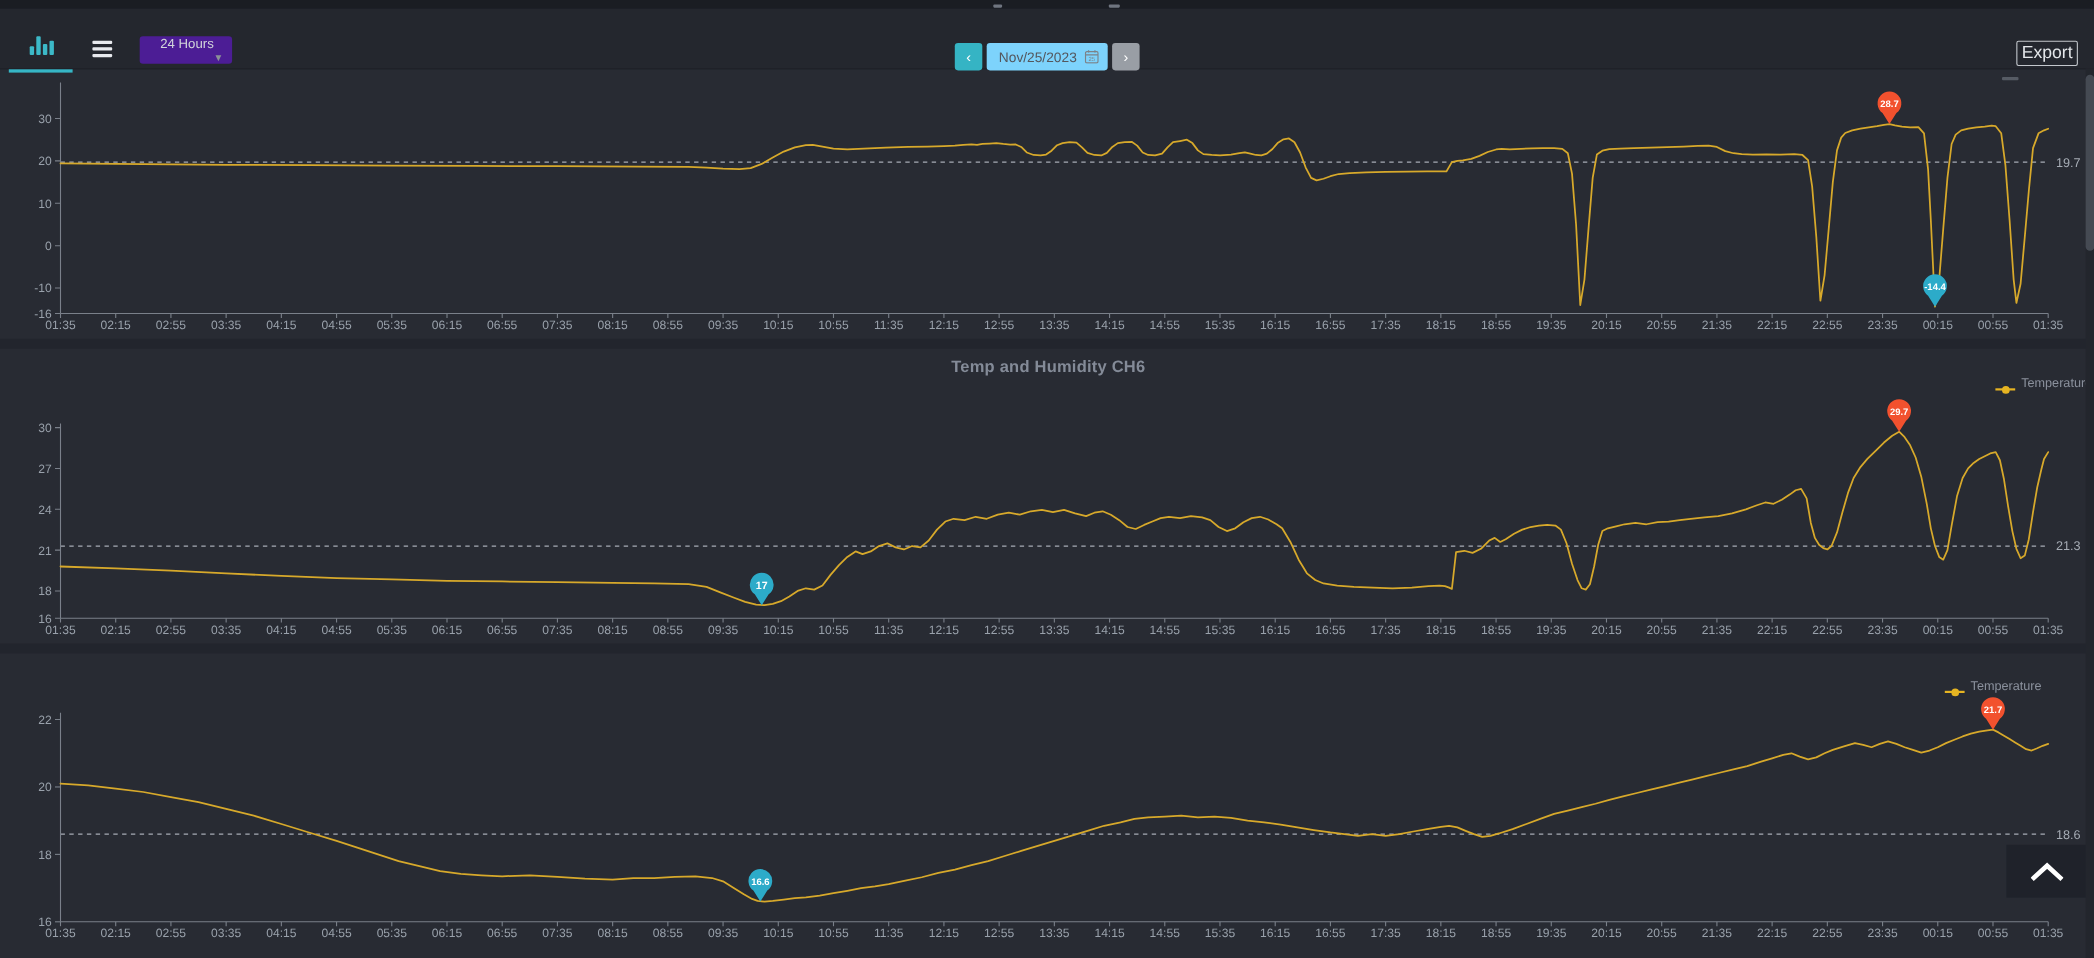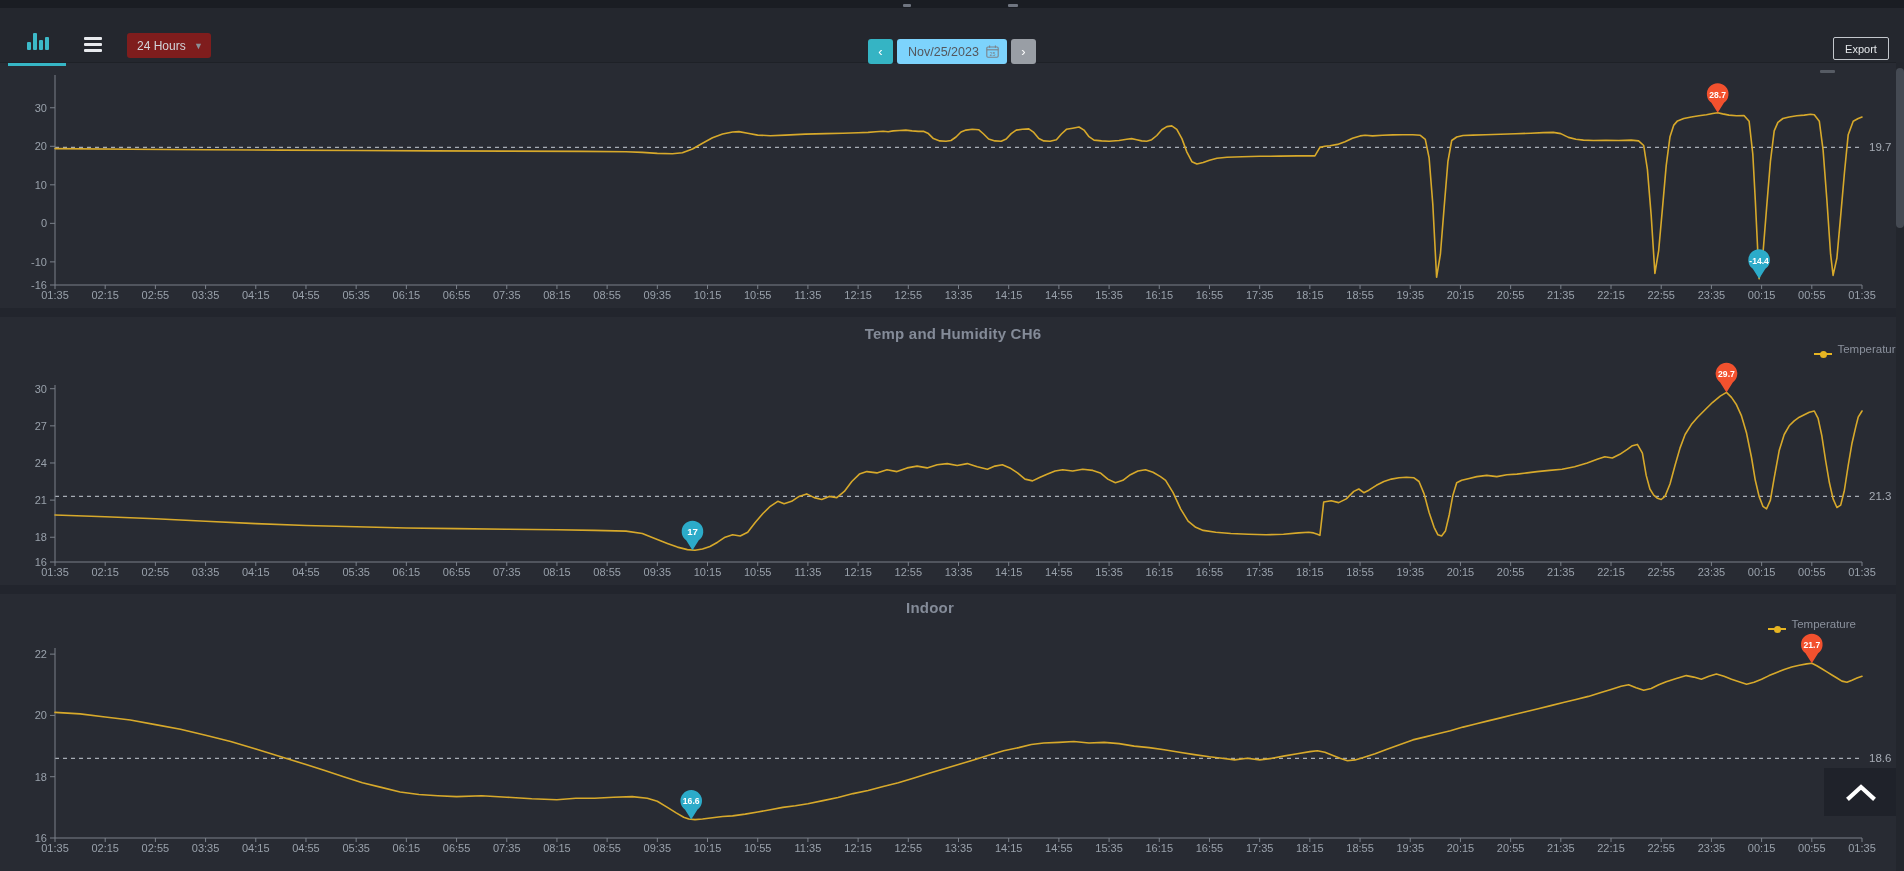--- a/index.html
+++ b/index.html
@@ -11,34 +11,34 @@
   .frag{position:absolute;bottom:1px;height:3px;background:#6f7580;border-radius:1px;}
 
   
   .toolbar{position:absolute;left:0;top:8px;width:100%;height:54px;background:#24272e;border-bottom:1px solid #1e2127;}
   .chart-tab{position:absolute;left:8px;top:14px;width:58px;height:44px;cursor:pointer;}
   .bars{position:absolute;left:19px;top:8px;width:22px;height:20px;display:flex;align-items:flex-end;gap:2px;}
   .bars i{display:block;width:4px;background:#3cb9c8;border-radius:1px;}
   .tab-underline{position:absolute;left:0;bottom:0;width:58px;height:3px;background:#36b6c6;}
   .hamburger{position:absolute;left:84px;top:29px;width:18px;height:15px;cursor:pointer;}
   .hamburger i{display:block;height:2.5px;background:#e8eaee;margin-bottom:3.5px;border-radius:1px;}
-  .period-select{position:absolute;left:127px;top:25px;width:84px;height:25px;background:#7f1d1d;border-radius:3px;
-    color:#d2d5da;font-size:12px;display:flex;align-items:center;padding:0 8px 0 10px;cursor:pointer;box-sizing:border-box;}
+  .period-select{position:absolute;left:127px;top:25px;width:84px;height:25px;background:#4c1d95;border-radius:3px;
+    color:#d2d5da;font-size:12px;display:flex;align-items:center;padding:0 8px 0 10px;cursor:pointer;box-sizing:border-box;flex-direction:column;}
   .period-select .caret{margin-left:auto;font-size:9px;color:#8b9097;}
   .date-nav{position:absolute;left:868px;top:31px;height:25px;display:flex;align-items:center;}
   .nav-btn{width:25px;height:25px;border:none;border-radius:3px;color:#fff;font-size:13px;line-height:25px;
     text-align:center;cursor:pointer;padding:0;font-family:"Liberation Sans",sans-serif;}
   .nav-prev{background:#35b4c4;}
   .nav-next{background:#999ea5;margin-left:4px;}
   .date-field{width:110px;height:25px;background:#7dd3fc;border-radius:3px;margin-left:4px;display:flex;
     align-items:center;padding:0 8px 0 11px;box-sizing:border-box;cursor:pointer;}
   .date-text{color:#54575d;font-size:12.5px;flex:1;}
   .cal-icon{width:13px;height:13px;}
   .export-btn{position:absolute;left:1833px;top:29px;width:56px;height:23px;background:transparent;
-    border:1px solid #c3c7cc;border-radius:2px;color:#e4e7ea;font-size:11px;cursor:pointer;
+    border:1px solid #c3c7cc;border-radius:2px;color:#e4e7ea;font-size:16px;cursor:pointer;
     font-family:"Liberation Sans",sans-serif;padding:0;}
 
   
   .chart-section{position:absolute;left:0;width:1904px;}
   .chart-section svg{position:absolute;left:0;top:0;}
   .sep{position:absolute;left:0;top:0;width:100%;height:9px;background:#22252d;}
   .chart-title{position:absolute;left:0;right:44px;text-align:center;color:#848b98;
     font-size:15px;font-weight:bold;letter-spacing:.2px;}
   .legend{position:absolute;right:48px;display:flex;align-items:flex-end;color:#8b919d;font-size:11.5px;cursor:pointer;}
   .legend .glyph{position:relative;width:18px;height:2px;background:#e6b422;margin-right:5px;}
@@ -312,21 +312,20 @@
         </g>
         <g>
           <path d="M 692.4694444444444 242.24125874125875 L 686.1694444444445 232.24125874125875 A 10.8 10.8 0 1 1 698.7694444444444 232.24125874125875 Z" fill="#2cabc9"></path>
           <text x="692.4694444444444" y="227.04125874125876" fill="#ffffff" font-size="9.6" font-weight="bold" text-anchor="middle">17</text>
         </g>
       </svg>
   </div>
 
   <div class="chart-section" id="chart2" style="top:585px;height:286px;">
     <div class="sep"></div>
-    <div class="chart-title" style="top:14px;">Indoor</div>
     <div class="legend" style="top:33px;">
       <span class="glyph">
           <b></b>
         </span>
       <span>Temperature</span>
     </div>
     <svg width="1904" height="286">
         <line x1="55" y1="173.32258064516122" x2="1862" y2="173.32258064516122" stroke="#a6acb5" stroke-width="1.2" stroke-dasharray="4 4"></line>
         <text x="1869" y="177.32258064516122" fill="#a6acb5" font-size="11.5">18.6</text>
         <line x1="55" y1="63" x2="55" y2="253" stroke="#7a808a" stroke-width="1"></line>

